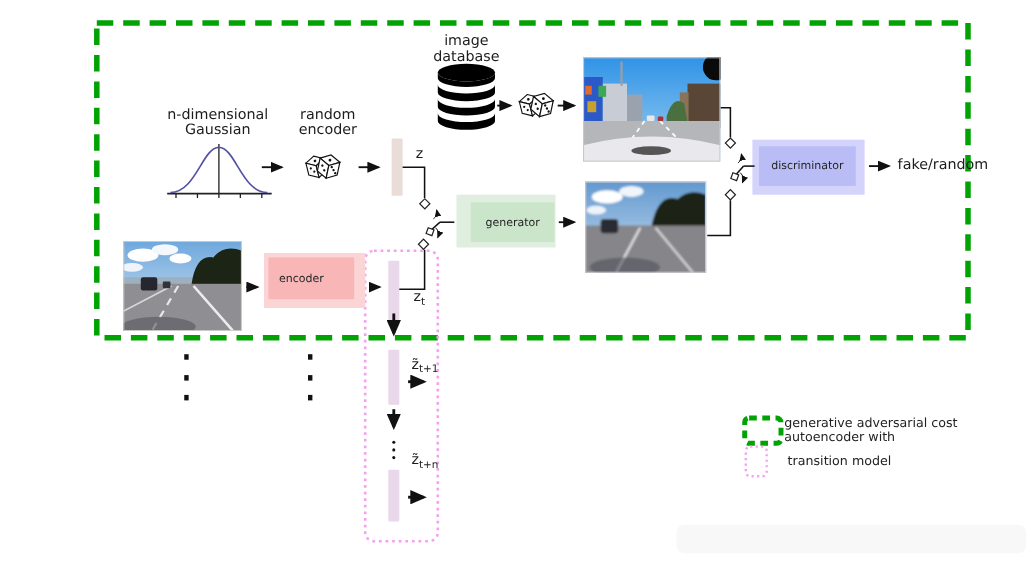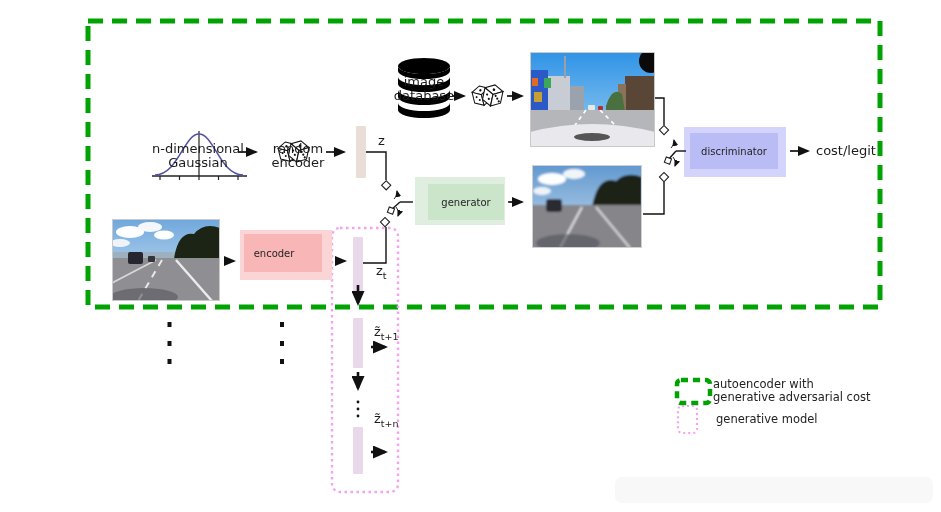--- a/index.html
+++ b/index.html
@@ -2,21 +2,21 @@
 <html><head>
 <meta charset="utf-8">
 <style>
   html,body{margin:0;padding:0;background:#ffffff;}
   #canvas{
     position:relative;width:941px;height:512px;background:#ffffff;overflow:hidden;
     font-family:"DejaVu Sans","Liberation Sans",sans-serif;color:#1c1c1c;
   }
   #diagram{position:absolute;left:0;top:0;}
   .lbl{position:absolute;font-size:13px;line-height:14px;white-space:nowrap;color:#1c1c1c;}
-  .lbl.center{transform:translateX(-50%);text-align:center;margin-top:44px;}
+  .lbl.center{transform:translateX(-50%);text-align:center;}
   .module-text{position:absolute;display:flex;align-items:center;justify-content:center;
     font-size:10px;color:#242424;white-space:nowrap;}
   sub{font-size:9.5px;}
   .legend-text{position:absolute;font-size:11.5px;line-height:13px;white-space:nowrap;color:#222;}
 </style>
 </head>
 <body>
 
 <div id="canvas">
 
@@ -252,21 +252,21 @@
 <div class="lbl" style="left:374px;top:325px;">
   <span>z̃</span><sub>t+1</sub>
 </div>
 <div class="lbl" style="left:374px;top:412px;">
   <span>z̃</span><sub>t+n</sub>
 </div>
 
 <div class="module-text" style="left:244px;top:234px;width:60px;height:38px;">encoder</div>
 <div class="module-text" style="left:428px;top:184px;width:76px;height:36px;text-align:center;">generator</div>
 <div class="module-text" style="left:690px;top:133px;width:88px;height:36px;">discriminator</div>
-<div class="lbl" style="left:816px;top:144px;">cost/legit</div>
+<div class="lbl" style="left:816px;top:144px;">fake/random</div>
 
 <div class="legend-text" style="left:713px;top:378px;">
-  <div>autoencoder with</div>
-      <div>generative adversarial cost</div>
-</div>
-<div class="legend-text" style="left:716px;top:413px;">generative model</div>
+  <div>generative adversarial cost</div>
+      <div>autoencoder with</div>
+</div>
+<div class="legend-text" style="left:716px;top:413px;">transition model</div>
 
 </div>
 
 </body></html>

